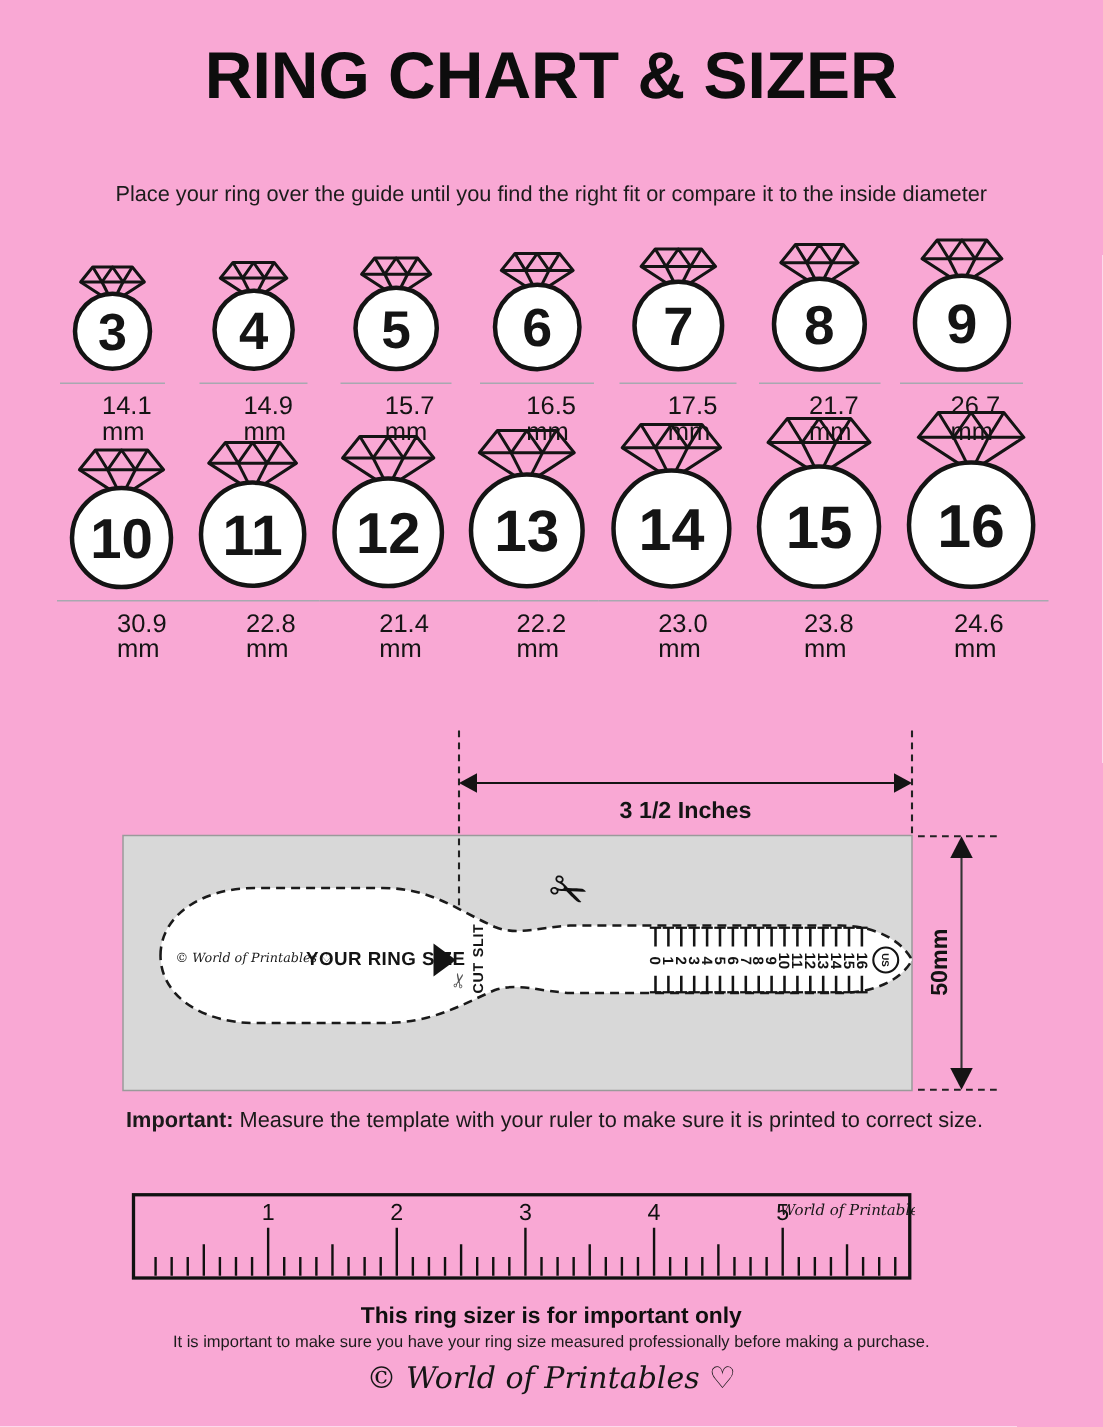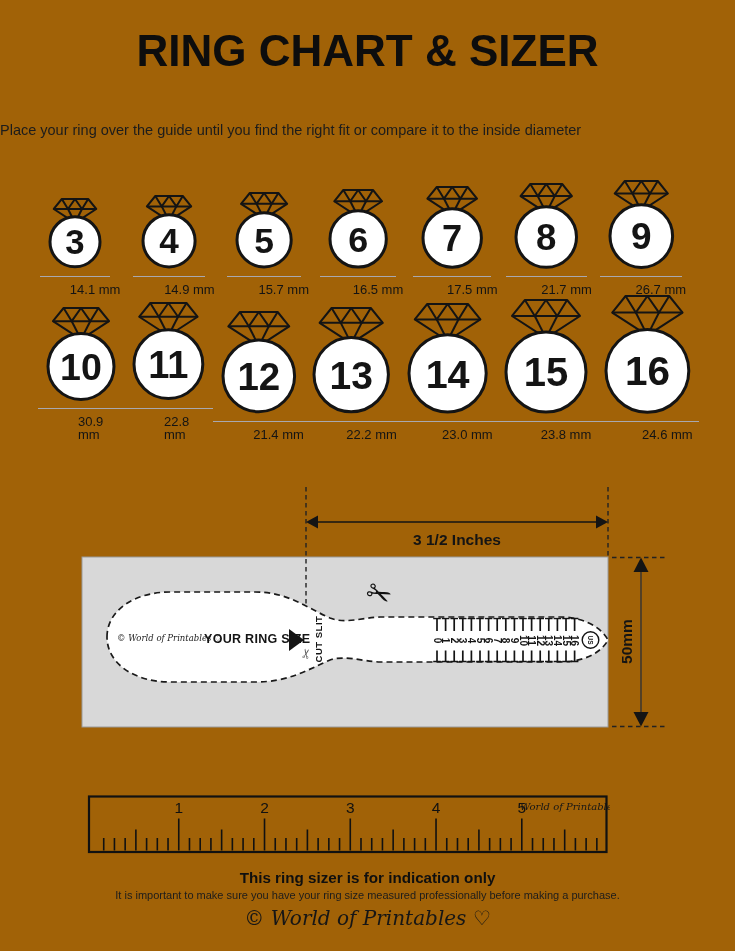--- a/index.html
+++ b/index.html
@@ -1,37 +1,37 @@
 <!DOCTYPE html>
 <html><head>
 <meta charset="utf-8">
 <style>
   html,body{margin:0;padding:0;background:#ffffff;}
   .page{
-    position:relative;width:735px;height:951px;background:#a16207;overflow:hidden;
+    position:relative;width:735px;height:951px;background:#f9a8d4;overflow:hidden;
     font-family:"Liberation Sans",sans-serif;color:#141414;
   }
   .title{
     position:absolute;top:26px;left:0;width:100%;text-align:center;
     font-size:44px;font-weight:800;letter-spacing:0px;color:#0d0d0d;
   }
   .intro-bold{
     position:absolute;top:103px;left:0;width:100%;text-align:center;
     font-size:15px;font-weight:700;color:#111;
   }
   .intro-text{
-    position:absolute;top:122px;left:0;width:100%;
+    position:absolute;top:122px;left:0;width:100%;text-align:center;
     font-size:14.5px;color:#1c1c1c;
   }
   .ring-row{position:absolute;display:flex;align-items:flex-end;}
   .ring-row-1{left:28px;top:170px;width:660px;height:126px;}
   .ring-row-2{left:38px;top:298px;width:654px;height:143px;}
   .ring-cell{flex:1;display:flex;flex-direction:column;align-items:center;justify-content:flex-end;}
   .ring-line{height:1px;background:#a8a8b0;margin-top:5px;}
-  .ring-mm{font-size:13px;color:#141414;margin-top:6px;line-height:1;margin-left:40px;}
+  .ring-mm{font-size:17px;color:#141414;margin-top:6px;line-height:1;margin-left:40px;}
   .sizer-svg{position:absolute;left:0;top:480px;}
   .important-line{position:absolute;left:84px;top:739px;font-size:14.5px;color:#1a1a1a;}
   .important-line b{font-weight:700;}
   .ruler-svg{position:absolute;left:86px;top:792px;}
   .footer-bold{position:absolute;top:869px;left:0;width:100%;text-align:center;font-size:15.2px;font-weight:700;color:#0f0f0f;}
   .footer-text{position:absolute;top:889px;left:0;width:100%;text-align:center;font-size:11px;color:#1c1c1c;}
   .footer-brand{
     position:absolute;top:906px;left:0;width:100%;text-align:center;
     font-family:"DejaVu Serif",serif;font-style:italic;font-size:20px;color:#161616;
   }
@@ -367,20 +367,23 @@
       <g>
         <line x1="612" y1="557.5" x2="668" y2="557.5" stroke="#222" stroke-width="1.4" stroke-dasharray="4.5 3.5" fill="none"></line>
         <line x1="612" y1="726.5" x2="668" y2="726.5" stroke="#222" stroke-width="1.4" stroke-dasharray="4.5 3.5" fill="none"></line>
         <line x1="641" y1="566" x2="641" y2="718" stroke="#333" stroke-width="1.4"></line>
         <polygon points="641,557.5 633.5,572 648.5,572" fill="#141414"></polygon>
         <polygon points="641,726.5 633.5,712 648.5,712" fill="#141414"></polygon>
         <text x="627" y="646" text-anchor="middle" font-size="15.5" font-weight="700" fill="#141414" transform="rotate(-90 627 641.5)">50mm</text>
       </g>
     </svg>
 
+  <div class="important-line">
+    <b>Important:</b><span> Measure the template with your ruler to make sure it is printed to correct size.</span>
+  </div>
 
   <svg class="ruler-svg" id="ruler-svg" width="524" height="64" viewBox="0 0 524 64">
       <rect x="3" y="4.5" width="517.5" height="55.5" fill="none" stroke="#111" stroke-width="2.2"></rect>
       <line x1="17.72" y1="58.5" x2="17.72" y2="46" stroke="#111" stroke-width="1.6"></line>
       <line x1="28.44" y1="58.5" x2="28.44" y2="46" stroke="#111" stroke-width="1.6"></line>
       <line x1="39.160000000000004" y1="58.5" x2="39.160000000000004" y2="46" stroke="#111" stroke-width="1.6"></line>
       <line x1="49.88" y1="58.5" x2="49.88" y2="37.5" stroke="#111" stroke-width="1.6"></line>
       <line x1="60.6" y1="58.5" x2="60.6" y2="46" stroke="#111" stroke-width="1.6"></line>
       <line x1="71.32000000000001" y1="58.5" x2="71.32000000000001" y2="46" stroke="#111" stroke-width="1.6"></line>
       <line x1="82.04" y1="58.5" x2="82.04" y2="46" stroke="#111" stroke-width="1.6"></line>
@@ -425,16 +428,16 @@
       <line x1="500.12" y1="58.5" x2="500.12" y2="46" stroke="#111" stroke-width="1.6"></line>
       <line x1="510.84000000000003" y1="58.5" x2="510.84000000000003" y2="46" stroke="#111" stroke-width="1.6"></line>
       <text x="92.76" y="21" text-anchor="middle" font-size="15.5" fill="#111">1</text>
       <text x="178.52" y="21" text-anchor="middle" font-size="15.5" fill="#111">2</text>
       <text x="264.28000000000003" y="21" text-anchor="middle" font-size="15.5" fill="#111">3</text>
       <text x="350.04" y="21" text-anchor="middle" font-size="15.5" fill="#111">4</text>
       <text x="435.8" y="21" text-anchor="middle" font-size="15.5" fill="#111">5</text>
       <text x="434" y="18" font-size="10" font-style="italic" font-family="DejaVu Serif, serif" fill="#161616">World of Printables♡</text>
     </svg>
 
-  <div class="footer-bold">This ring sizer is for indication only</div>
+  <div class="footer-bold">This ring sizer is for important only</div>
   <div class="footer-text">It is important to make sure you have your ring size measured professionally before making a purchase.</div>
   <div class="footer-brand">© World of Printables ♡</div>
 </div>
 
 </body></html>

